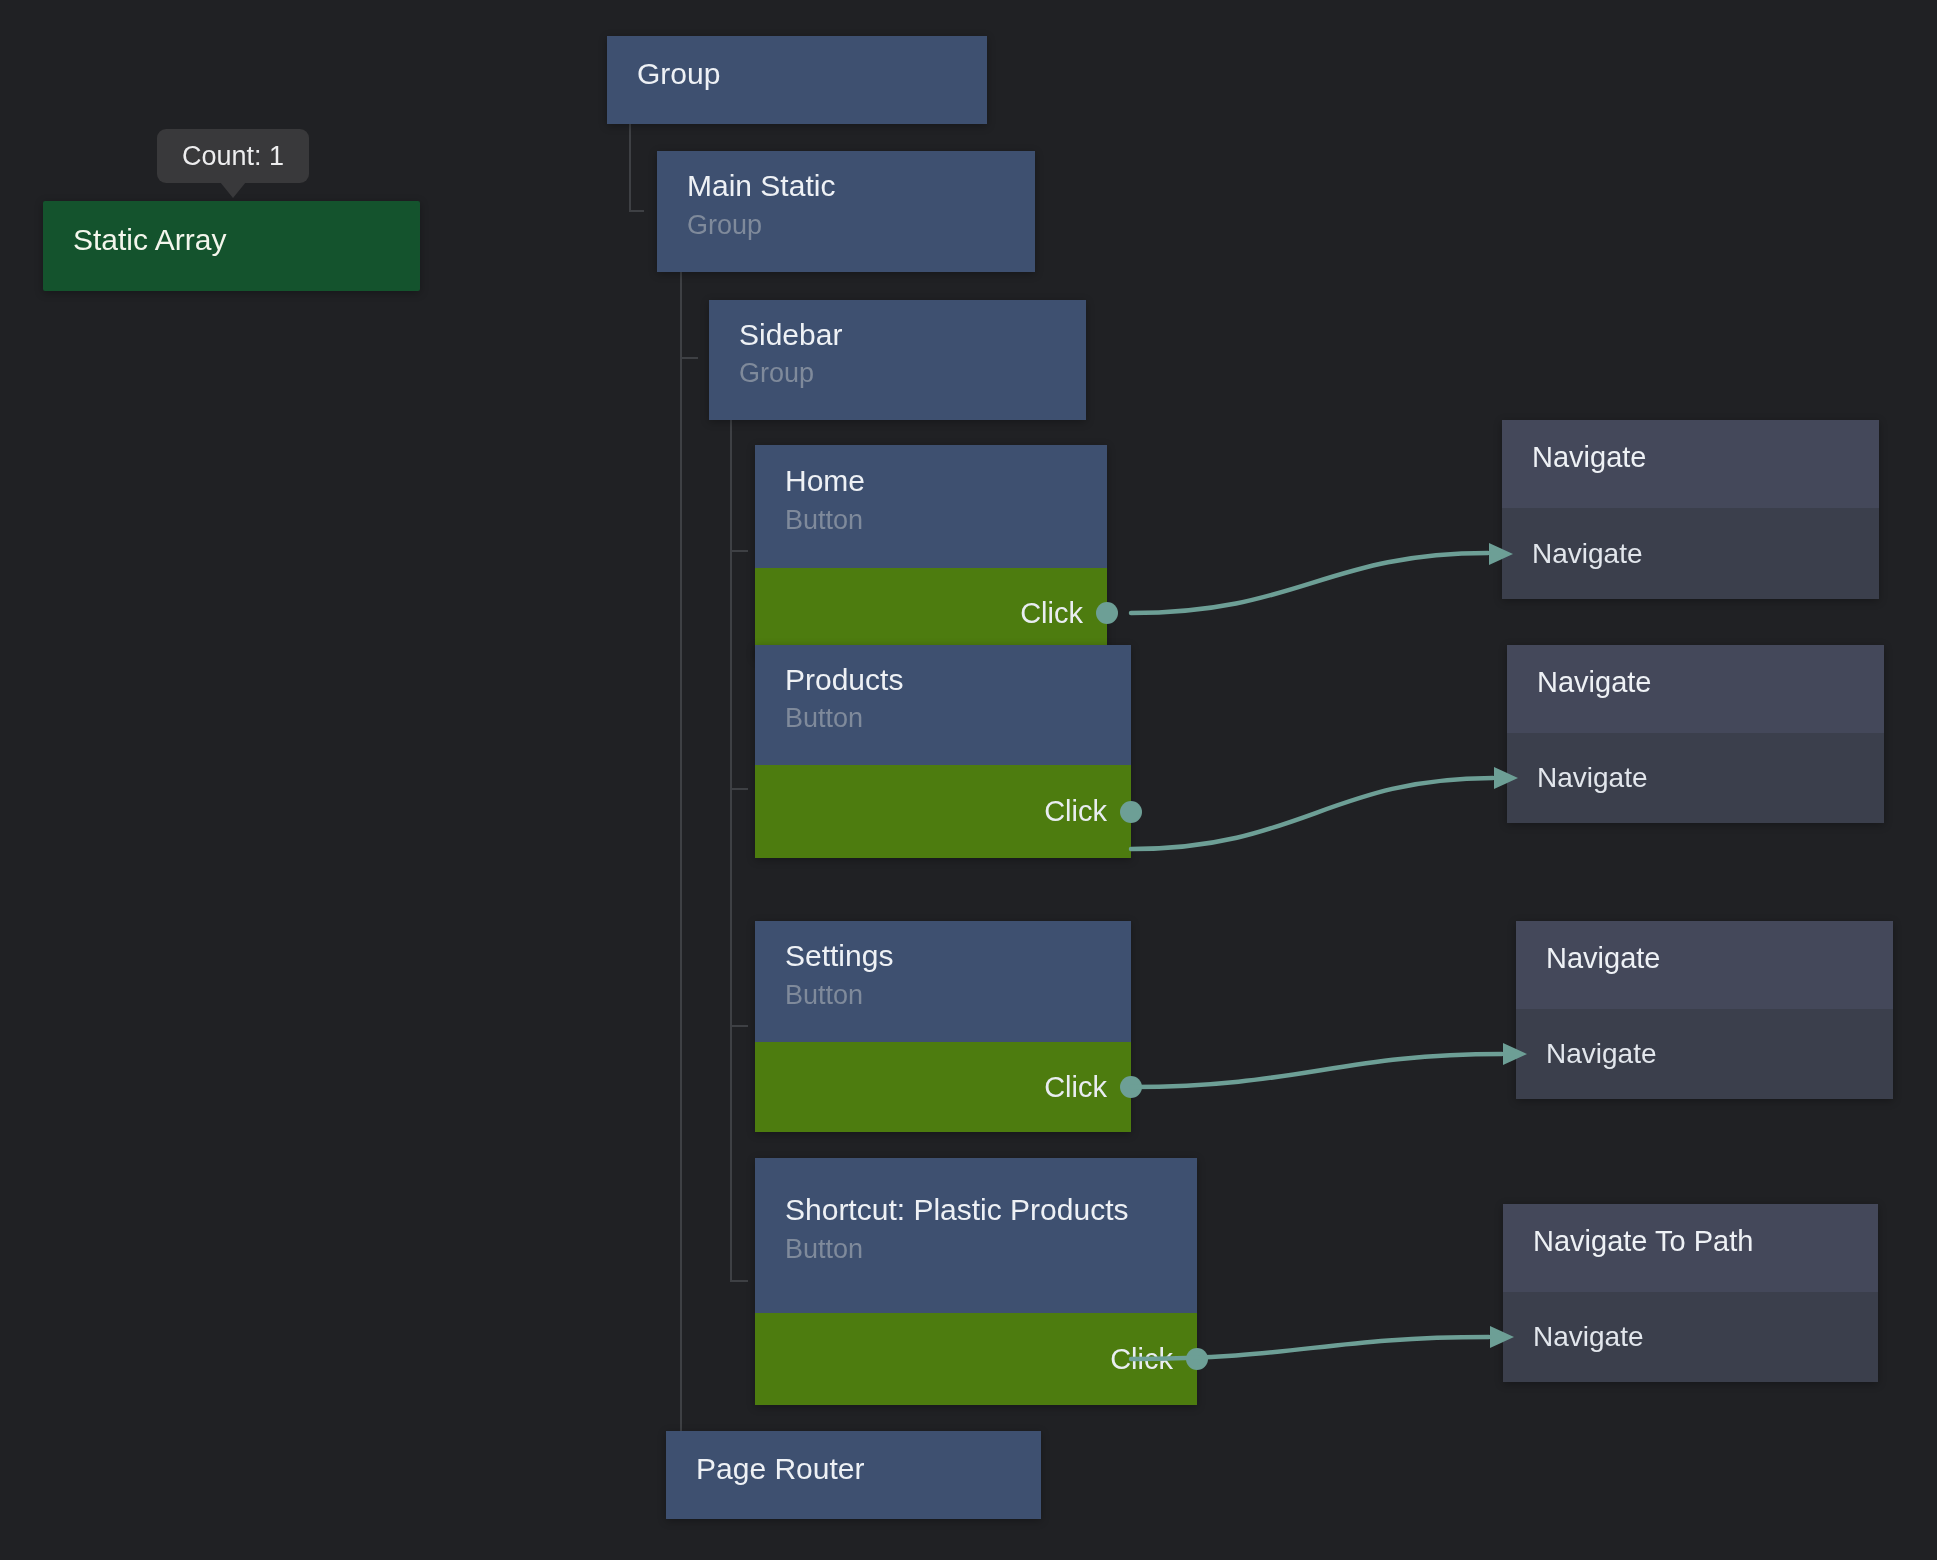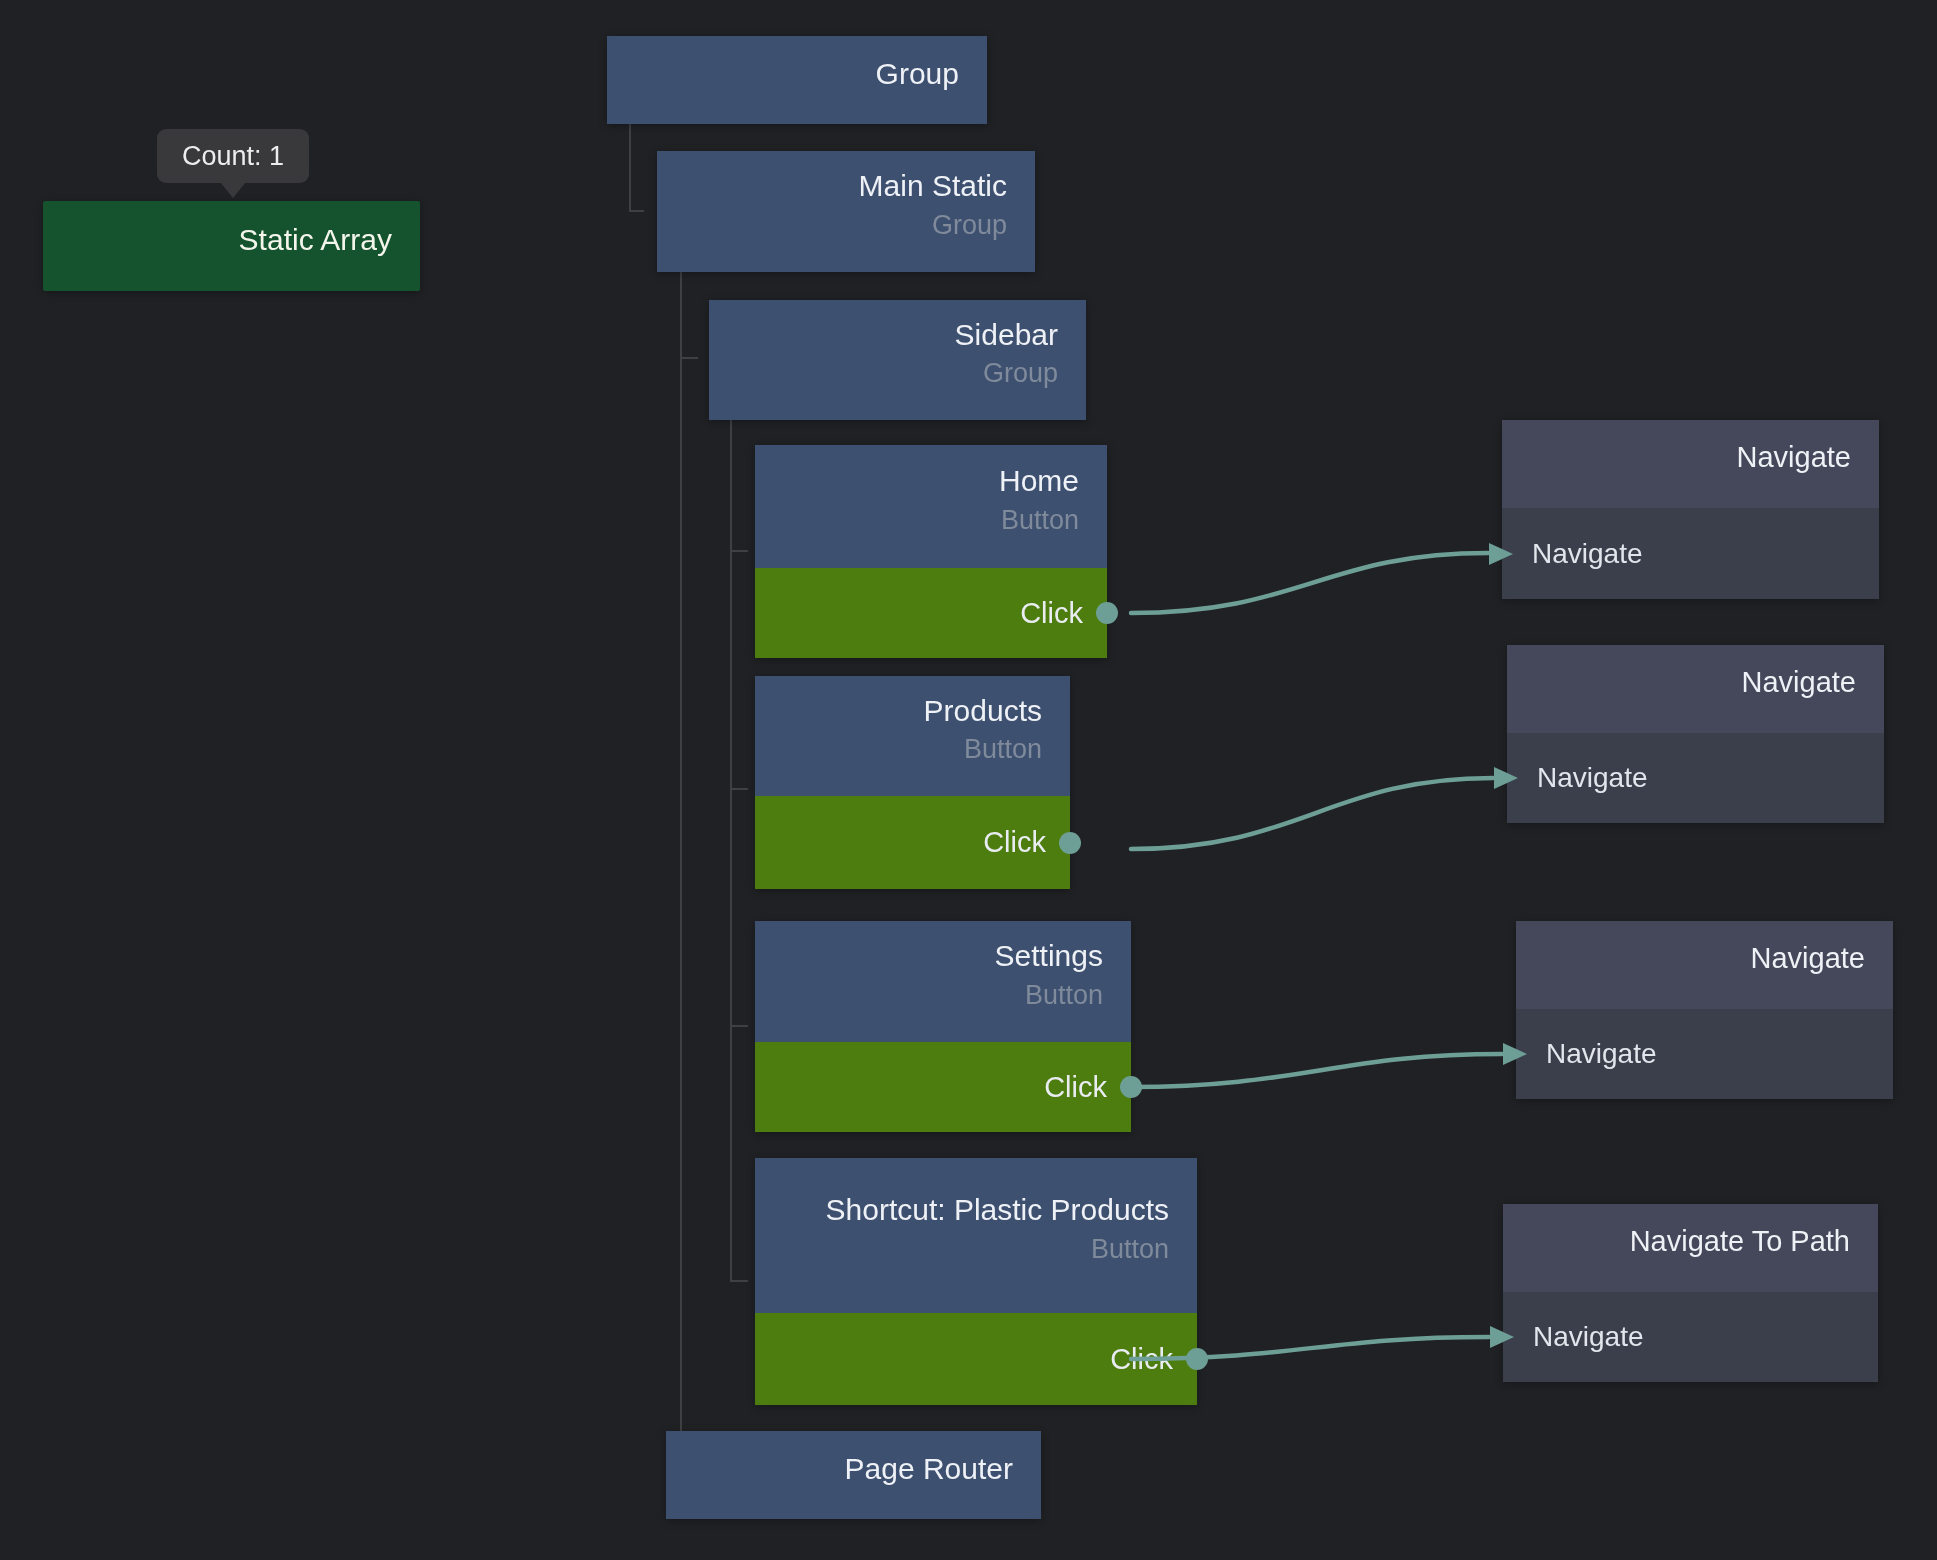--- a/index.html
+++ b/index.html
@@ -10,21 +10,21 @@
   svg.layer{position:absolute;left:0;top:0;pointer-events:none;}
   .tree-layer{z-index:0;}
   .edge-layer{z-index:2;}
   .node{
     position:absolute;z-index:1;border-radius:2px;box-sizing:border-box;
     display:flex;flex-direction:column;
     box-shadow:0 2px 8px rgba(0,0,0,.30);
   }
   .node .hd{
     display:flex;flex-direction:column;justify-content:center;
-    padding:0 28px 12px 30px;box-sizing:border-box;flex:0 0 auto;align-items:flex-end;
+    padding:0 28px 12px 30px;box-sizing:border-box;flex:0 0 auto;
   }
   .node .hd.fill{height:100%;}
   .node .bd{
     position:relative;flex:1 1 auto;display:flex;align-items:center;
     box-sizing:border-box;
   }
   .blue .hd{background:#3e5070;}
   .blue .bd{background:#4d7c0f;}
   .blue.solo{background:#3e5070;}
   .slate .hd{background:#44485a;}
@@ -113,21 +113,21 @@
       <div class="subtitle">Button</div>
     </div>
     <div class="bd">
       <div class="out-row">
         <span class="out-label">Click</span>
       </div>
       <span class="port-dot"></span>
     </div>
   </div>
 
-  <div class="node blue" style="left:755px;top:676px;width:315px;height:213px">
+  <div class="node blue" style="left:755px;top:645px;width:376px;height:213px">
     <div class="hd" style="height:120px">
       <div class="title">Products</div>
       <div class="subtitle">Button</div>
     </div>
     <div class="bd">
       <div class="out-row">
         <span class="out-label">Click</span>
       </div>
       <span class="port-dot"></span>
     </div>

